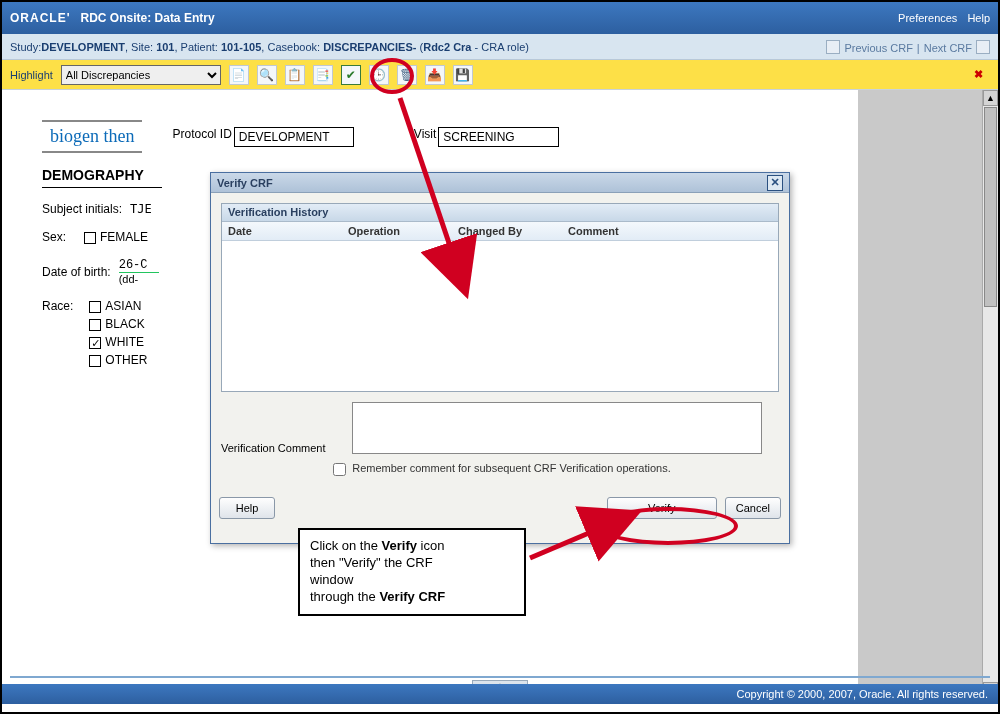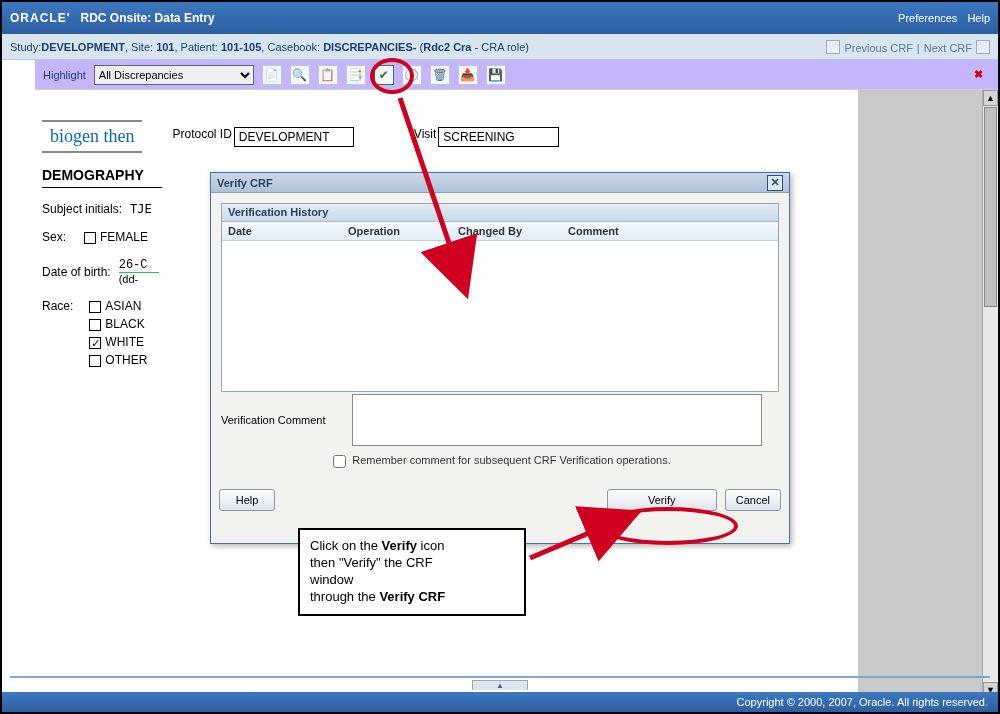--- a/index.html
+++ b/index.html
@@ -35,28 +35,27 @@
     padding: 0 8px;
     font-size: 11px;
     color: #1a3e70;
     border-bottom: 1px solid #b8c8d8;
   }
   .contextbar .strong { font-weight: bold; }
   .contextbar .spacer { flex: 1; }
   .navcrf { display: flex; align-items: flex-end; gap: 4px; color: #5a7aa0; font-size: 11px;}
   .navcrf .sq { width:14px; height:14px; border:1px solid #9aaec2; background:#e8eef5; display:inline-block;}
   .toolbar {
-    background: #c4b5fd;
+    background: #fde047;
     height: 30px;
     border-bottom: 1px solid #c8d2da;
     display: flex;
     align-items: center;
     padding: 0 8px;
     gap: 8px;
-    margin-left: 33px;
   }
   .toolbar .label { color: #1a3e70; }
   .toolbar select {
     font-size: 11px;
     height: 20px;
     width: 160px;
     border: 1px solid #666;
   }
   .toolbar .icon {
     width: 20px; height: 20px;
@@ -126,21 +125,21 @@
   .dialog .dlg-title .dlg-close { margin-left:auto; width:16px; height:16px; border:1px solid #2a5080; background:#dde8f2; text-align:center; line-height:13px; color:#2a5080; cursor:pointer; font-weight:bold;}
   .dialog .dlg-body { padding:10px;}
   .panel {
     border:1px solid #98a8b8;
     background:#fff;
   }
   .panel-title { background:linear-gradient(#e2ecf6,#c8d8e8); height:18px; padding:2px 6px; font-weight:bold; color:#2a4060; border-bottom:1px solid #aabaca;}
   .hist-head { display:flex; background:linear-gradient(#f4f8fc,#e2ecf6); border-bottom:1px solid #c0cedc; font-weight:bold; color:#333;}
   .hist-head div { padding:3px 6px; }
   .hist-body { height:150px; background:#fff;}
-  .vc-row { display:flex; align-items:center; gap:21px; margin-top:2px;}
+  .vc-row { display:flex; align-items:flex-end; gap:21px; margin-top:10px;}
   .vc-row textarea { width:410px; height:52px; border:1px solid #888; resize:none; font-family:inherit; font-size:11px;}
   .remember-row { text-align:center; margin-top:6px; color:#333;}
   .remember-row input { vertical-align:middle;}
   .dlg-buttons { display:flex; align-items:center; padding:8px; gap:8px;}
   .btn {
     height:22px; min-width:56px; padding:0 10px;
     background: linear-gradient(#fefefe,#dfe4ea);
     border:1px solid #8a98a8; border-radius:3px;
     font-size:11px; cursor:pointer;
   }
@@ -155,21 +154,21 @@
     border:4px solid #d00020; border-radius:70px/19px;
     pointer-events:none;
   }
   .annotation {
     position:absolute; left:296px; top:526px; width:228px;
     border:2px solid #000; background:#fff; padding:8px 10px;
     font-size:13px; line-height:1.3;
   }
   svg.overlay { position:absolute; left:0; top:0; pointer-events:none;}
   .footer {
-    position:absolute; left:0; right:0; bottom:0; height:20px;
+    position:absolute; left:0; right:0; bottom:8px; height:20px;
     background: linear-gradient(#3d78c0,#2d5fa0);
     color:#fff; font-size:11px;
     display:flex; align-items:center; justify-content:flex-end; padding-right:10px;
   }
   .collapser {
     position:absolute; left:50%; bottom:22px; transform:translateX(-50%);
     width:56px; height:10px; background:#dce4ec; border:1px solid #9ab; border-bottom:none;
     display:flex; align-items:center; justify-content:center; font-size:8px; color:#567;
   }
   .sep-line {

